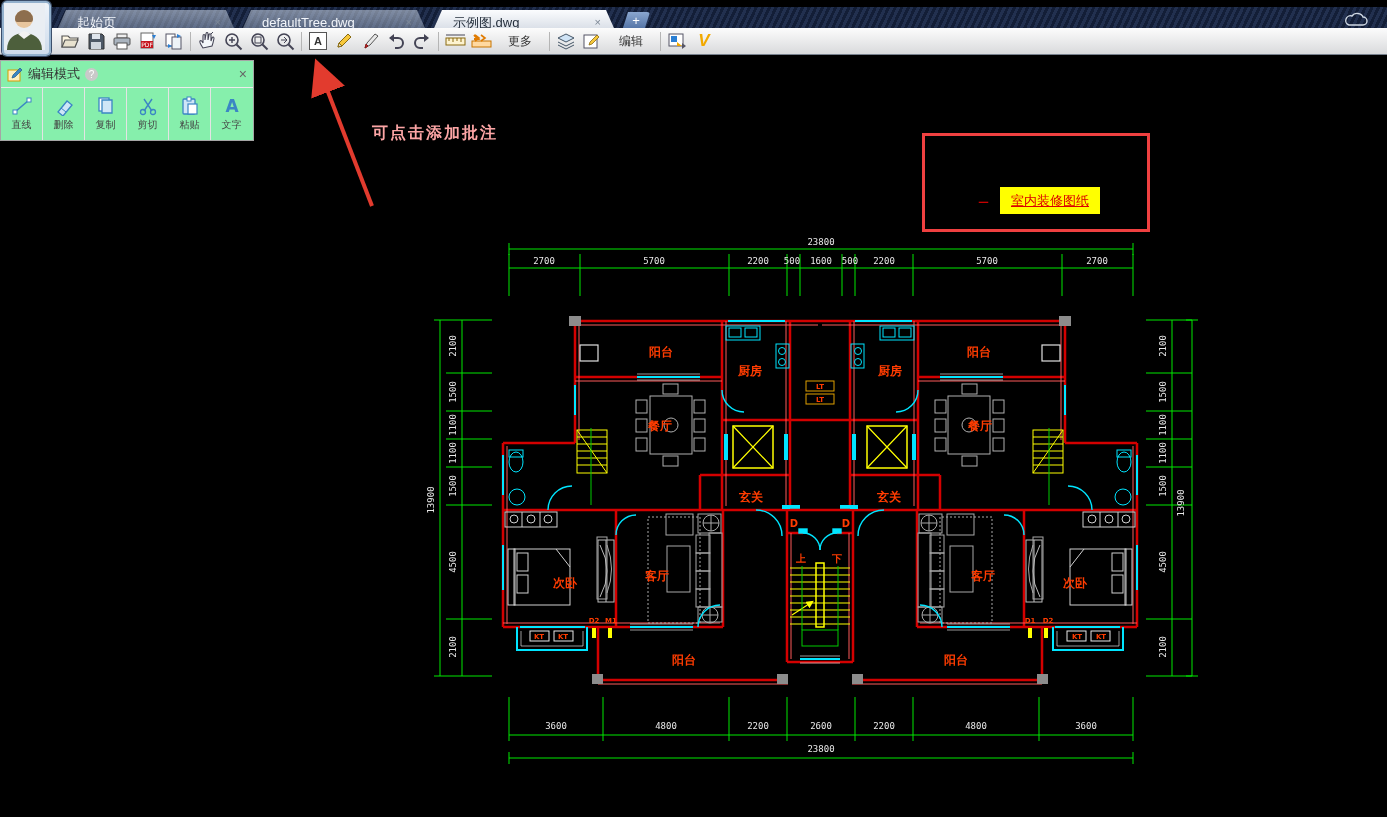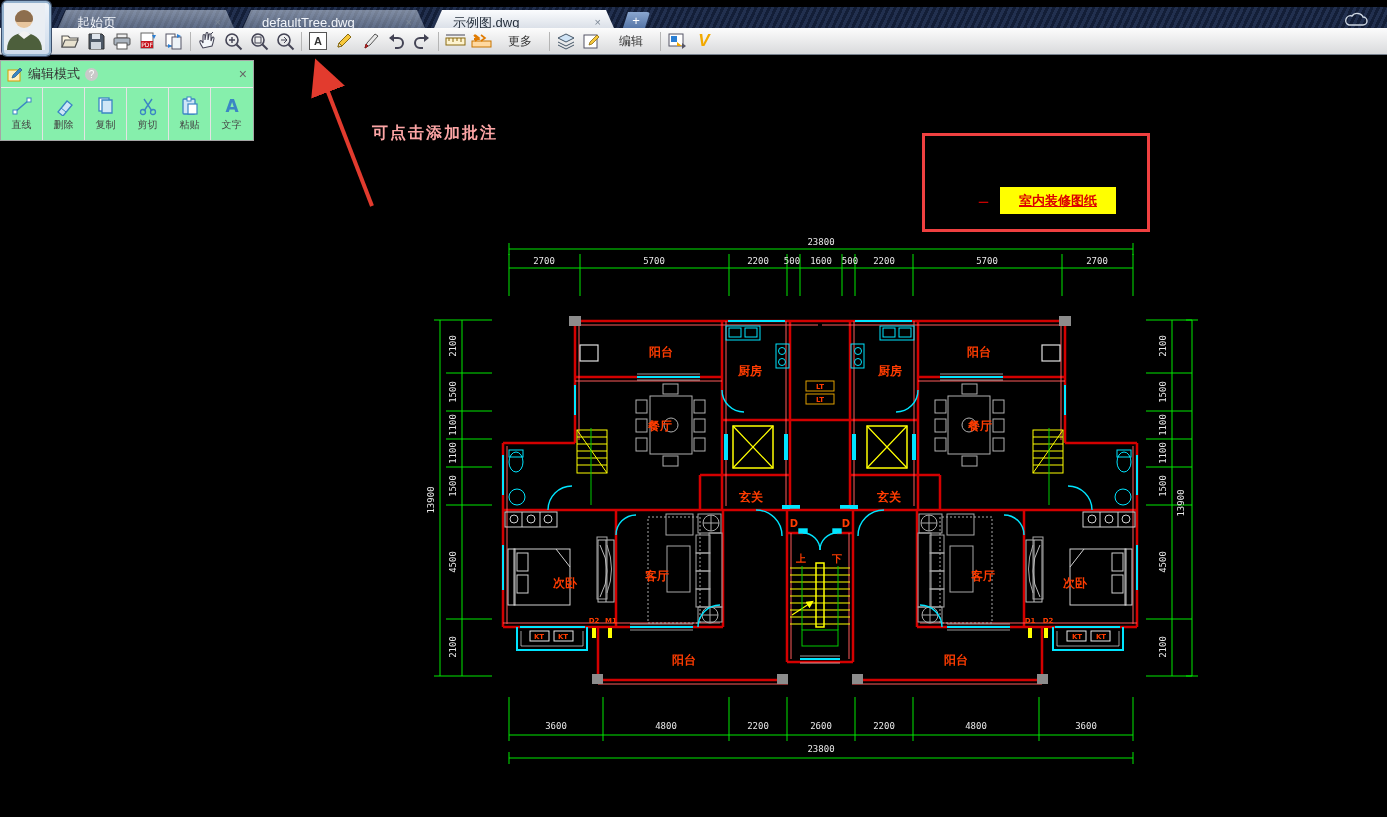--- a/index.html
+++ b/index.html
@@ -47,22 +47,22 @@
   .pclose{margin-left:auto;color:#666;font-size:14px;line-height:14px}
   .pbody{display:flex;height:52px}
   .pbtn{width:41px;display:flex;flex-direction:column;align-items:center;justify-content:center;
         border-right:1px solid #e4e4e4}
   .pbtn:last-child{border-right:none}
   .pbtn .lbl{font-size:10px;color:#444;margin-top:2px}
   
   .tip{position:absolute;left:372px;top:123px;z-index:4;color:#fca5a5;font-size:16px;
        font-weight:bold;letter-spacing:2px}
   .redbox{position:absolute;left:922px;top:133px;width:222px;height:93px;border:3px solid #ef4040;z-index:4}
-  .hl{position:absolute;left:1000px;top:187px;width:116px;height:27px;background:#ffff00;z-index:5;
-      color:#dc0000;font-size:13px;font-weight:bold;line-height:27px;text-align:center;
+  .hl{position:absolute;left:1000px;top:187px;width:100px;height:27px;background:#ffff00;z-index:5;
+      color:#dc0000;font-size:13px;font-weight:normal;line-height:27px;text-align:center;
       text-decoration:underline}
   .hlu{position:absolute;left:977px;top:188px;z-index:5;color:#dc0000;font-size:13px;font-weight:bold}
   
   .dimt{font-family:"DejaVu Sans Mono",monospace;font-size:9px;fill:#e8e8e8}
   .dimtot{font-family:"DejaVu Sans Mono",monospace;font-size:9px;fill:#e8e8e8}
   .room{font-family:"DejaVu Sans",sans-serif;font-size:12px;font-weight:bold;fill:#ff3c00}
   .tiny{font-family:"DejaVu Sans",sans-serif;font-size:7px;font-weight:bold;fill:#ff3c00}
   .dtag{font-family:"DejaVu Sans",sans-serif;font-size:10px;font-weight:bold;fill:#ff3c00}
 </style>
 </head>

